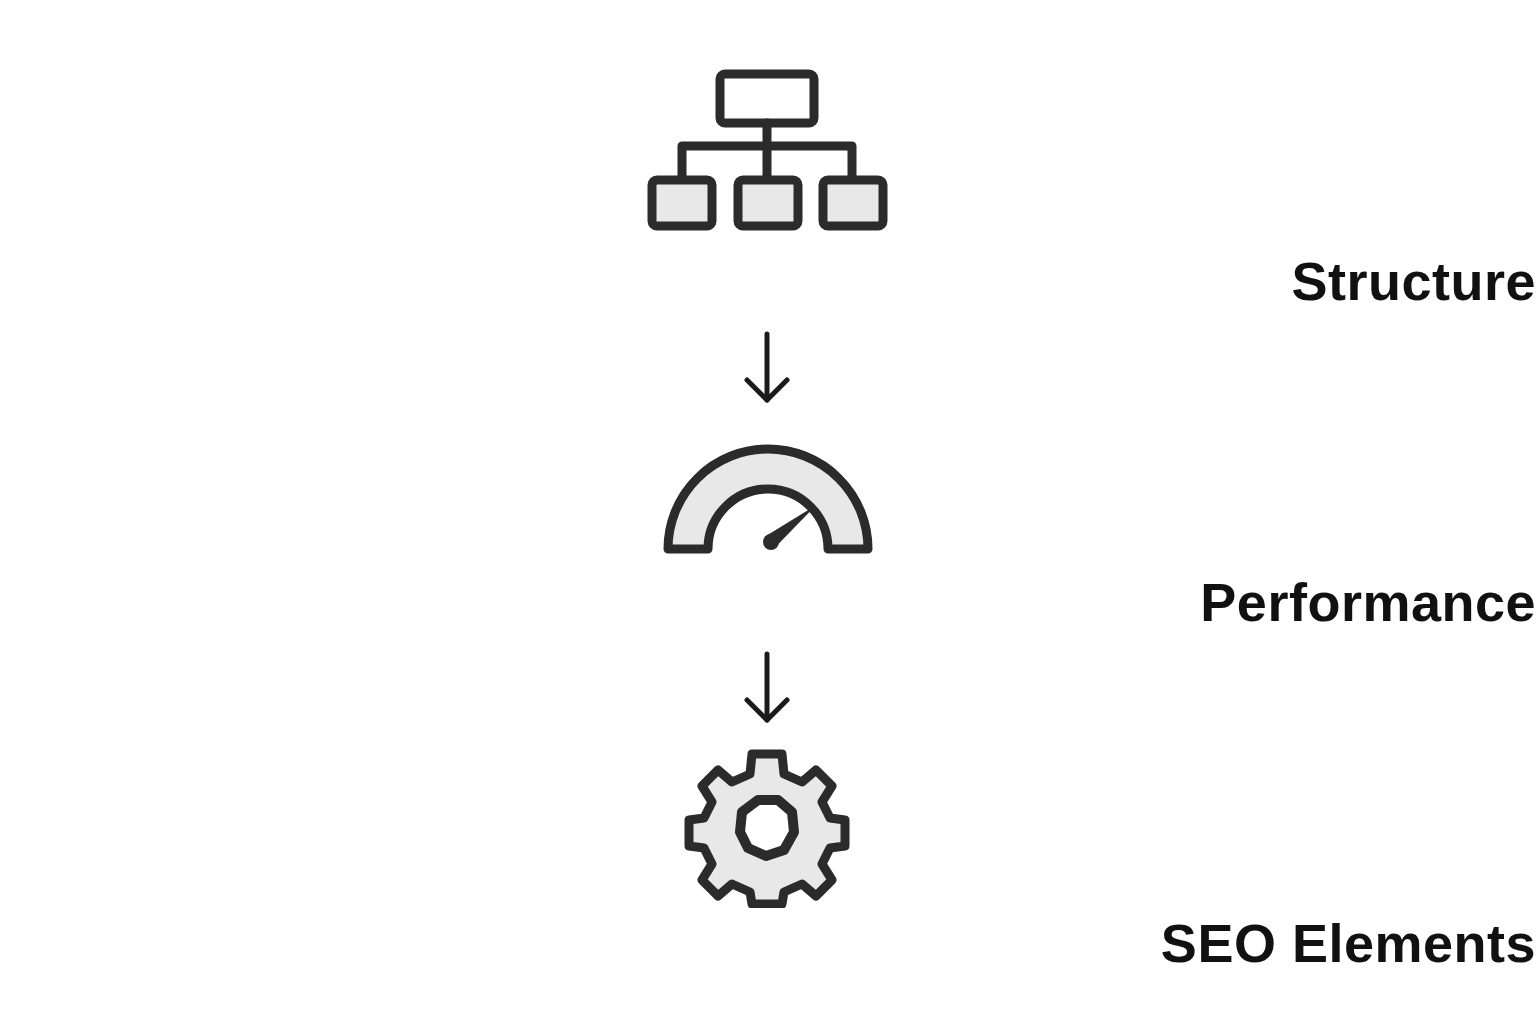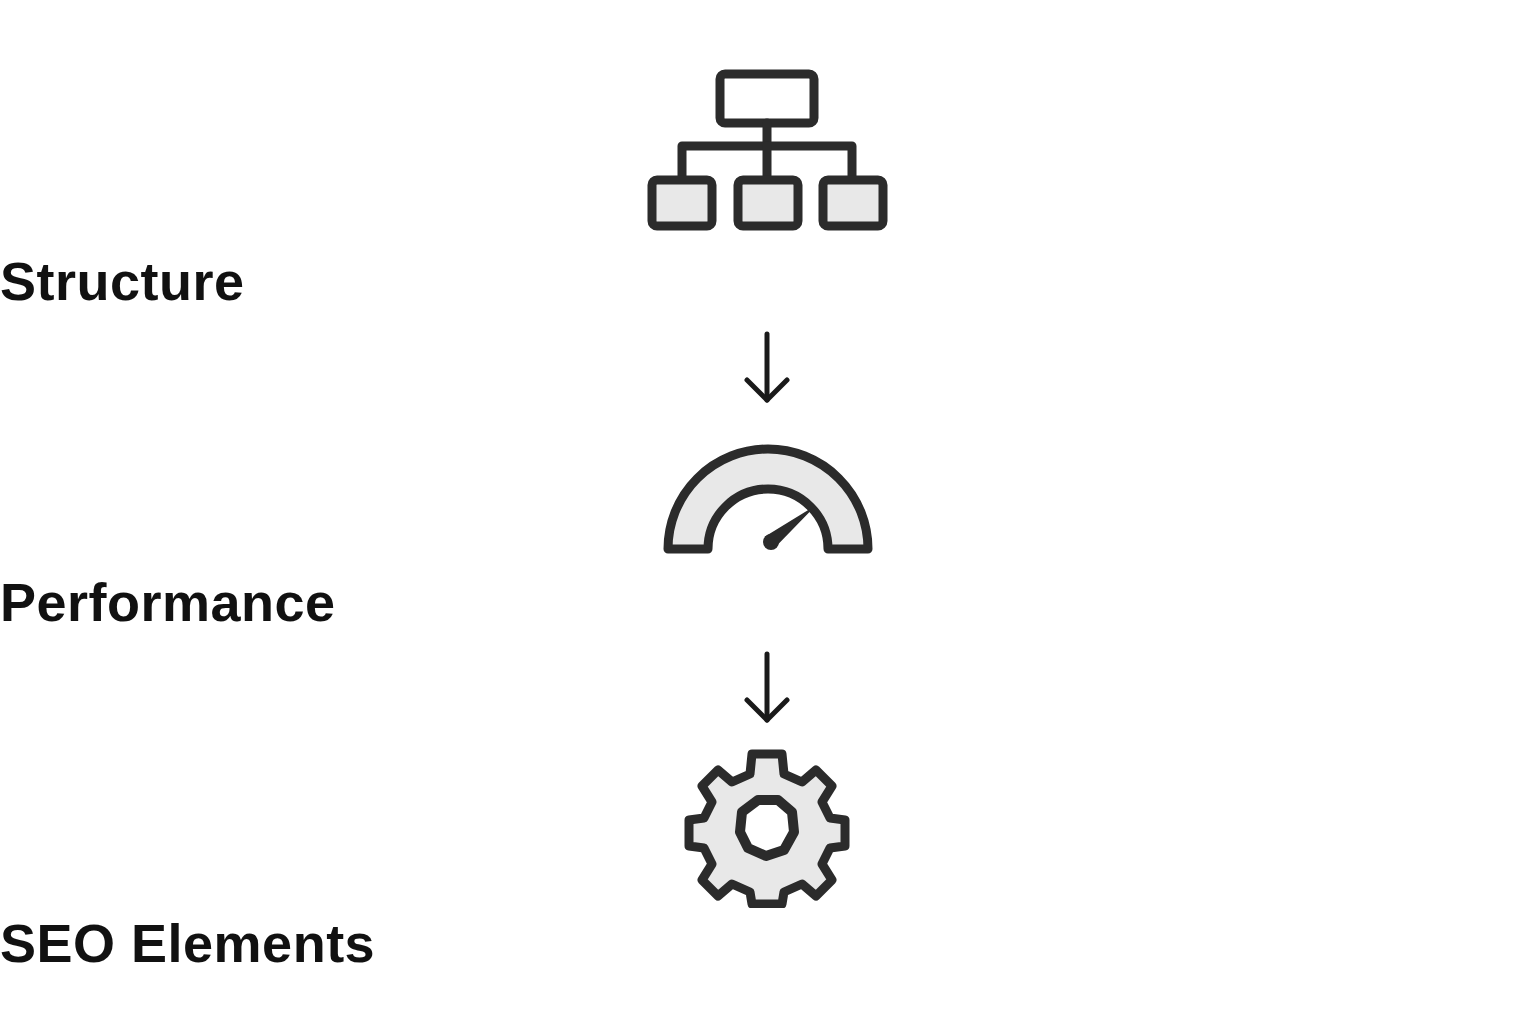--- a/index.html
+++ b/index.html
@@ -8,21 +8,21 @@
       background: #ffffff;
       position: relative;
       overflow: hidden;
       font-family: "Liberation Sans", "DejaVu Sans", sans-serif;
       color: #111111;
     }
     .abs { position: absolute; }
     .label {
       position: absolute;
       left: 0; width: 1536px;
-      text-align: left;
+      text-align: right;
       font-weight: 700;
       font-size: 54px;
       letter-spacing: 0.5px;
       color: #111111;
       line-height: 1;
     }
     svg { display: block; }
   </style>
 </head>
 <body>

